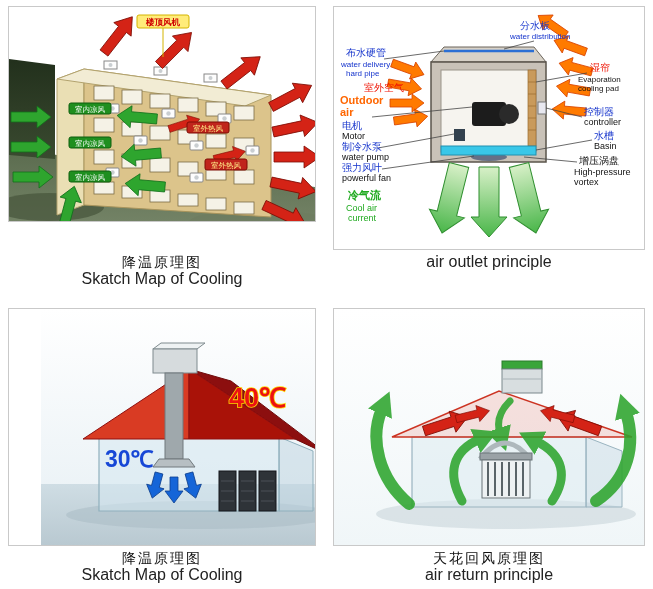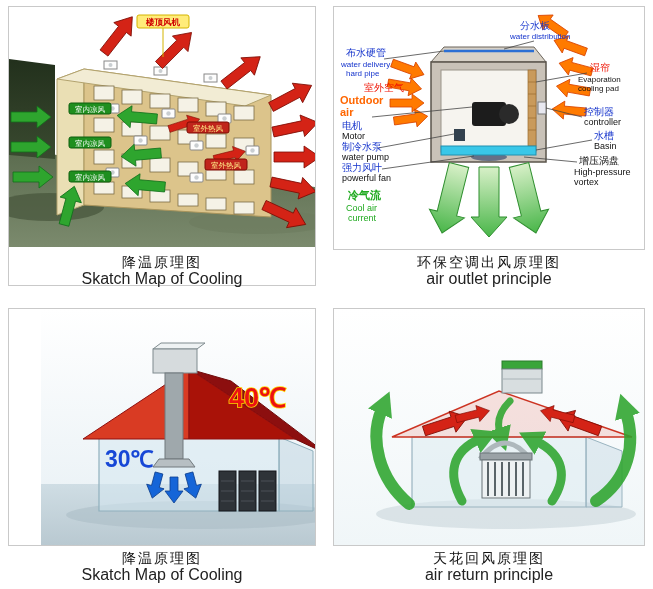--- a/index.html
+++ b/index.html
@@ -2,21 +2,21 @@
 <html><head>
 <meta charset="utf-8">
 <style>
   html,body{margin:0;padding:0;background:#ffffff;}
   body{width:653px;height:589px;position:relative;font-family:"Liberation Sans",sans-serif;overflow:hidden;}
   svg{font-family:"Liberation Sans",sans-serif;display:block;}
   .panel{position:absolute;background:#fff;border:1px solid #c9c9c9;box-sizing:border-box;overflow:hidden;}
   .caption{position:absolute;text-align:center;color:#111;}
   .caption .zh{font-size:14px;line-height:17px;letter-spacing:2px;}
   .caption .en{font-size:16px;line-height:15px;color:#222;}
-  #p1{left:8px;top:6px;width:308px;height:280px;}
+  #p1{left:8px;top:6px;width:308px;height:216px;}
   #c1{left:8px;top:254px;width:308px;}
   #p2{left:333px;top:6px;width:312px;height:244px;}
   #c2{left:333px;top:254px;width:312px;}
   #p3{left:8px;top:308px;width:308px;height:238px;padding-left:32px;}
   #c3{left:8px;top:550px;width:308px;}
   #p4{left:333px;top:308px;width:312px;height:238px;}
   #c4{left:333px;top:550px;width:312px;}
 </style>
 </head>
 <body>
@@ -262,21 +262,20 @@
     <text x="250" y="118" font-size="9" fill="#111">controller</text>
     <text x="260" y="132" font-size="10" fill="#1433cc">水槽</text>
     <text x="260" y="142" font-size="9" fill="#111">Basin</text>
     <text x="245" y="157" font-size="10" fill="#111">增压涡盘</text>
     <text x="240" y="168" font-size="9" fill="#111">High-pressure</text>
     <text x="240" y="178" font-size="9" fill="#111">vortex</text>
   </g>
 </svg>
 </div>
 <div class="caption" id="c2">
-  <div class="zh">环保空调出风原理图</div>
   <div class="en">air outlet principle</div>
 </div>
 
 <div class="panel" id="p3">
 <svg width="306" height="236" viewBox="0 0 306 236">
   <defs>
     <linearGradient id="g3sky" x1="0" y1="0" x2="0" y2="1">
       <stop offset="0" stop-color="#ffffff"></stop>
           <stop offset="1" stop-color="#e6eff4"></stop>
     </linearGradient>

